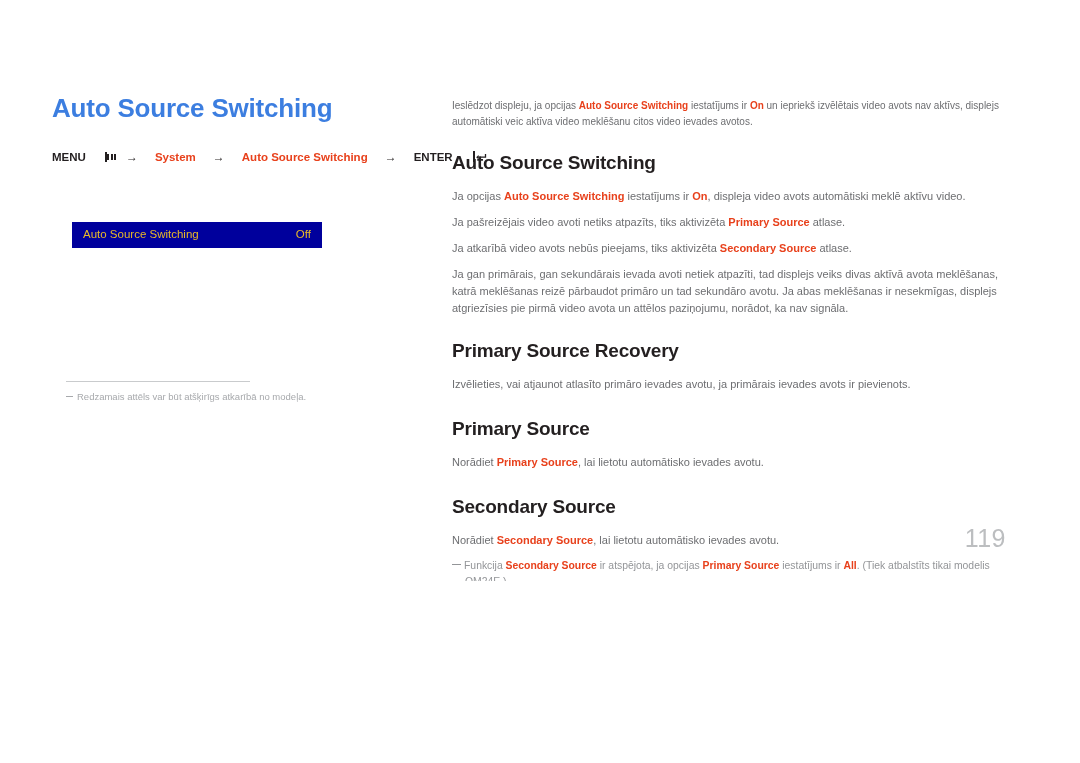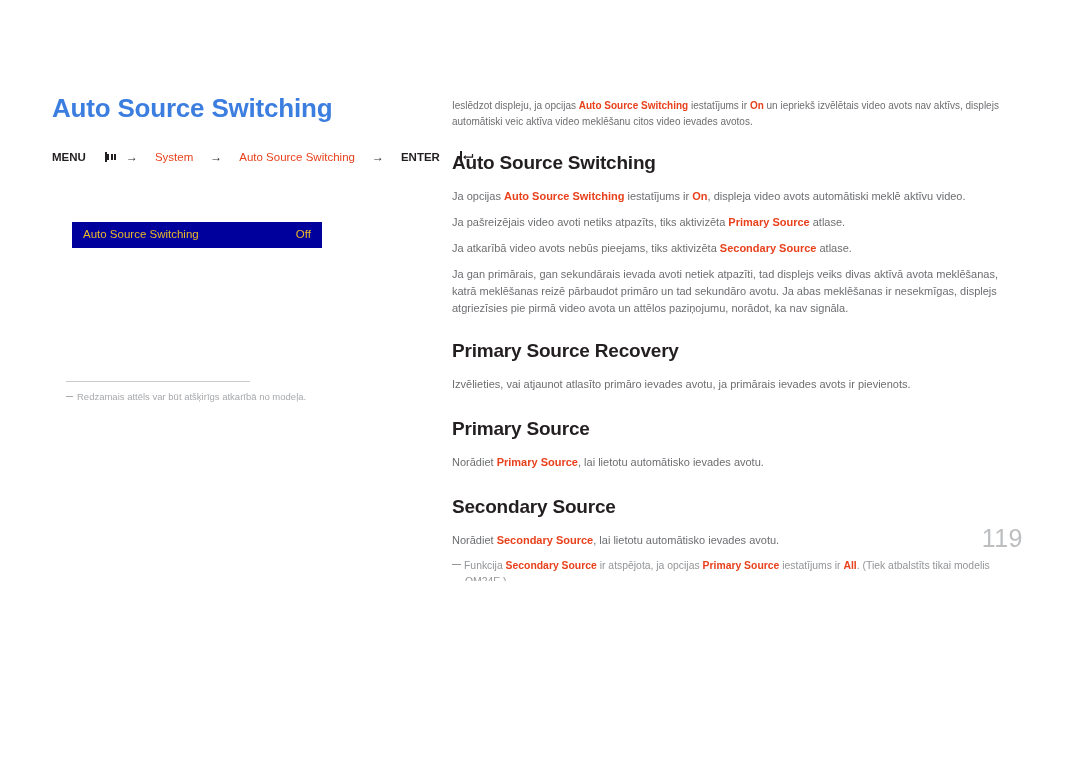--- a/index.html
+++ b/index.html
@@ -46,21 +46,21 @@
     font-size: 11.5px;
     font-weight: bold;
     color: #231f20;
     white-space: nowrap;
     display: flex;
     align-items: center;
     gap: 16px;
   }
   .breadcrumb .crumb-red {
     color: #e8411c;
-    font-weight: normal;
+    font-weight: bold;
   }
   .breadcrumb .arrow {
     color: #231f20;
     font-weight: normal;
     padding: 0 1px;
     font-size: 12px;
   }
 
   .menu-icon {
     display: inline-block;
@@ -195,21 +195,21 @@
     vertical-align: 4px;
     margin-right: 3px;
   }
 
   b.hl { color: #e8411c; font-weight: bold; }
   b.hl-dim { color: #e8411c; font-weight: bold; }
 
   
   .page-number {
     position: absolute;
-    right: 57px;
+    right: 74px;
     bottom: 28px;
     font-size: 25px;
     color: #bcbec0;
     font-weight: normal;
     letter-spacing: 0.5px;
   }
 </style>
 </head>
 <body>
 

